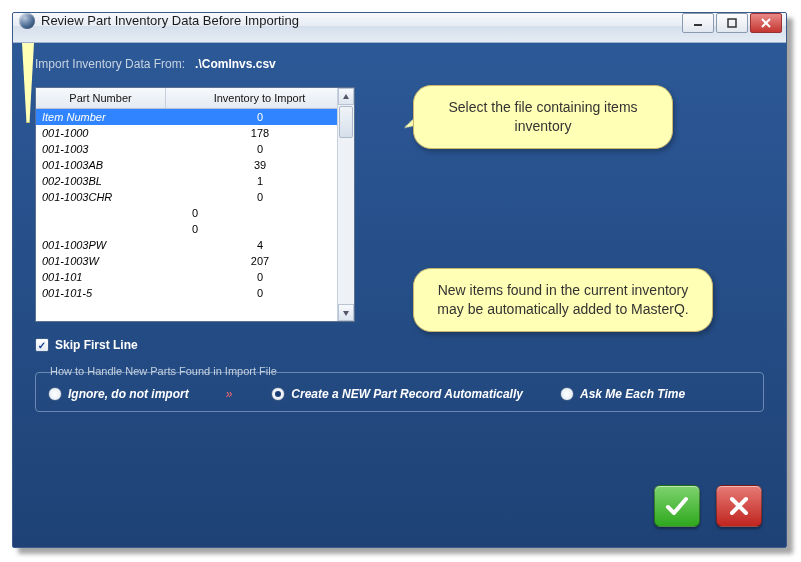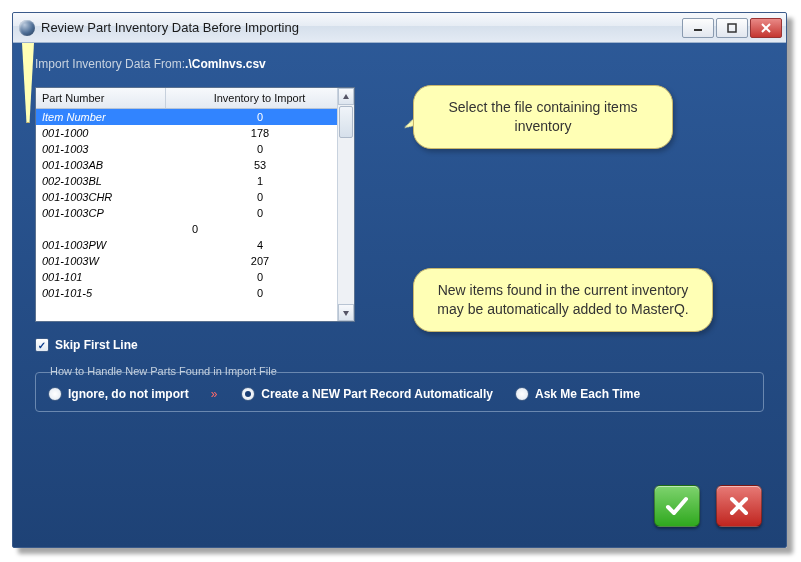--- a/index.html
+++ b/index.html
@@ -18,21 +18,21 @@
     position: relative;
     box-shadow: 6px 6px 4px rgba(0,0,0,0.35);
     border-radius: 2px;
     overflow: hidden;
   }
   .titlebar {
     height: 30px;
     background: linear-gradient(#f7f9fc 0%, #e6ecf4 45%, #d6e0ec 46%, #e4ebf4 100%);
     border-bottom: 1px solid #9fb4cf;
     display: flex;
-    align-items: center;
+    align-items: flex-start;
     padding: 0 4px 0 6px;
     gap: 6px;
   }
   .app-icon {
     width: 16px; height: 16px;
     border-radius: 50%;
     background: radial-gradient(circle at 35% 30%, #b8c8dc 0%, #4a6b93 55%, #22354f 100%);
     box-shadow: inset 1px 1px 2px rgba(255,255,255,0.6);
   }
   .titlebar-text {
@@ -55,20 +55,21 @@
     color: #fff;
   }
   .win-btn svg { display:block; }
   .body {
     position: absolute;
     top: 30px; left:0; right:0; bottom:0;
     padding: 14px 22px 18px 22px;
   }
   .import-row {
     display: flex;
+    gap: 10px;
     align-items: center;
     color: #c8d3e0;
     font-size: 12px;
     margin-bottom: 16px;
   }
   .import-row .file { color: #fff; font-weight: bold; }
   .table-wrap {
     position: relative;
     width: 320px;
     height: 235px;
@@ -81,20 +82,21 @@
   .thead {
     display: flex;
     background: linear-gradient(#f7f9fc, #e4eaf2);
     border-bottom: 1px solid #b6c4d6;
     font-size: 11px;
     color: #111;
   }
   .thead .th {
     padding: 4px 6px;
     border-right: 1px solid #c6d0dc;
+    text-align: center;
   }
   .th.part { width: 130px; }
   .th.inv { flex:1; text-align: center; }
   .tbody {
     flex: 1;
     overflow: hidden;
     position: relative;
   }
   .tr {
     display: flex;
@@ -149,21 +151,21 @@
     border-radius: 4px;
     padding: 14px 12px 10px 12px;
     margin-top: 4px;
   }
   .group-legend {
     position: absolute; top: -8px; left: 10px;
     padding: 0 4px;
     color: #c4d0de;
     font-size: 11px;
   }
-  .radios { display: flex; gap: 22px; align-items: center; }
+  .radios { display: flex; gap: 37px; align-items: center; font-style: italic; }
   .radio-item { display:flex; align-items:center; gap:6px; cursor:pointer; }
   .radio {
     width: 14px; height: 14px;
     border-radius: 50%;
     background: radial-gradient(#fff,#dfe7f0);
     border: 1px solid #415e87;
     display:flex;align-items:center;justify-content:center;
   }
   .radio .dot { width:6px; height:6px; border-radius:50%; background:#1a3e74; display:none; }
   .radio.checked .dot { display:block; }
@@ -271,32 +273,31 @@
           <div class="tr">
             <div class="td part">001-1000</div>
             <div class="td inv">178</div>
           </div>
           <div class="tr">
             <div class="td part">001-1003</div>
             <div class="td inv">0</div>
           </div>
           <div class="tr">
             <div class="td part">001-1003AB</div>
-            <div class="td inv">53</div>
+            <div class="td inv">39</div>
           </div>
           <div class="tr">
             <div class="td part">002-1003BL</div>
             <div class="td inv">1</div>
           </div>
           <div class="tr">
             <div class="td part">001-1003CHR</div>
             <div class="td inv">0</div>
           </div>
           <div class="tr">
-            <div class="td part">001-1003CP</div>
             <div class="td inv">0</div>
           </div>
           <div class="tr">
             <div class="td inv">0</div>
           </div>
           <div class="tr">
             <div class="td part">001-1003PW</div>
             <div class="td inv">4</div>
           </div>
           <div class="tr">

